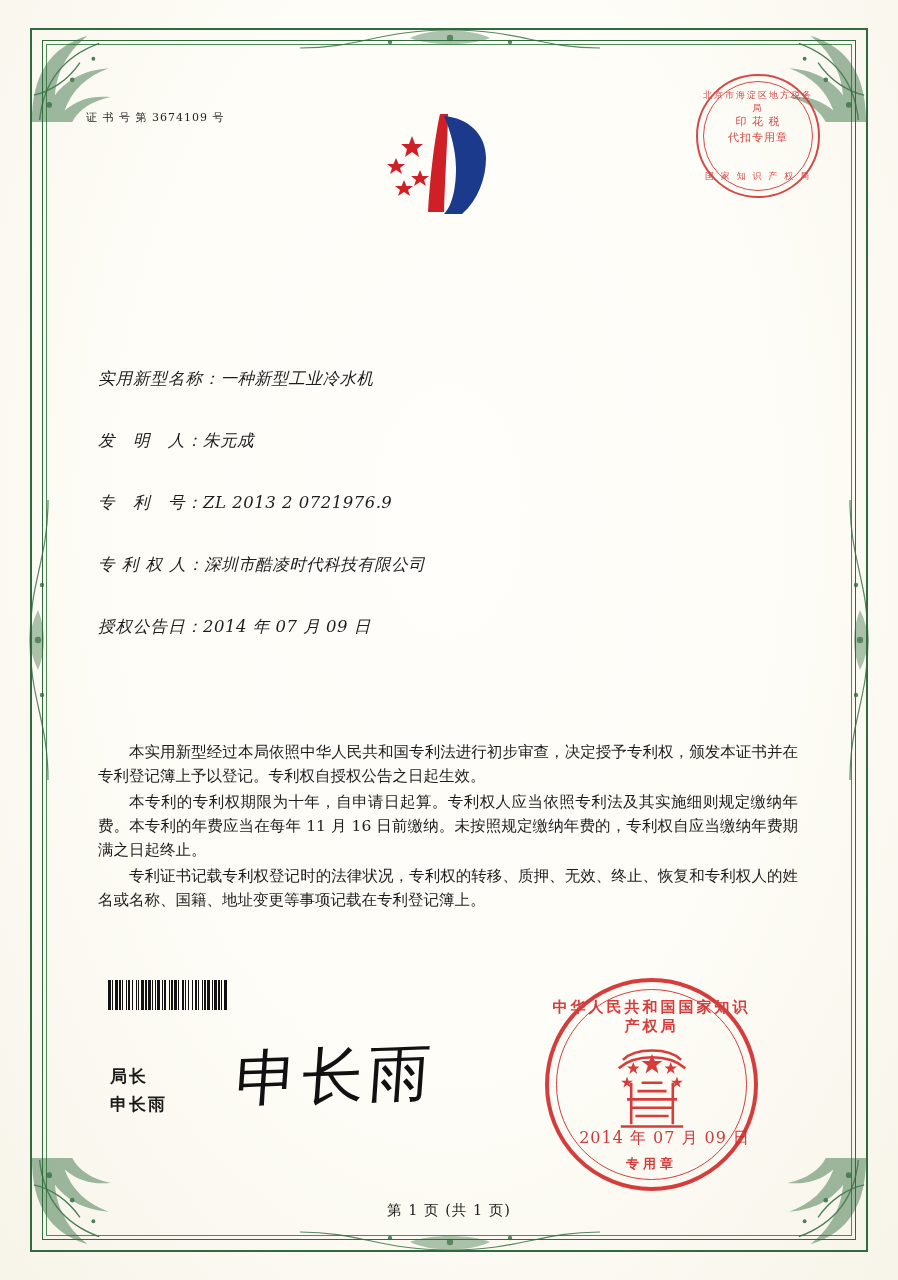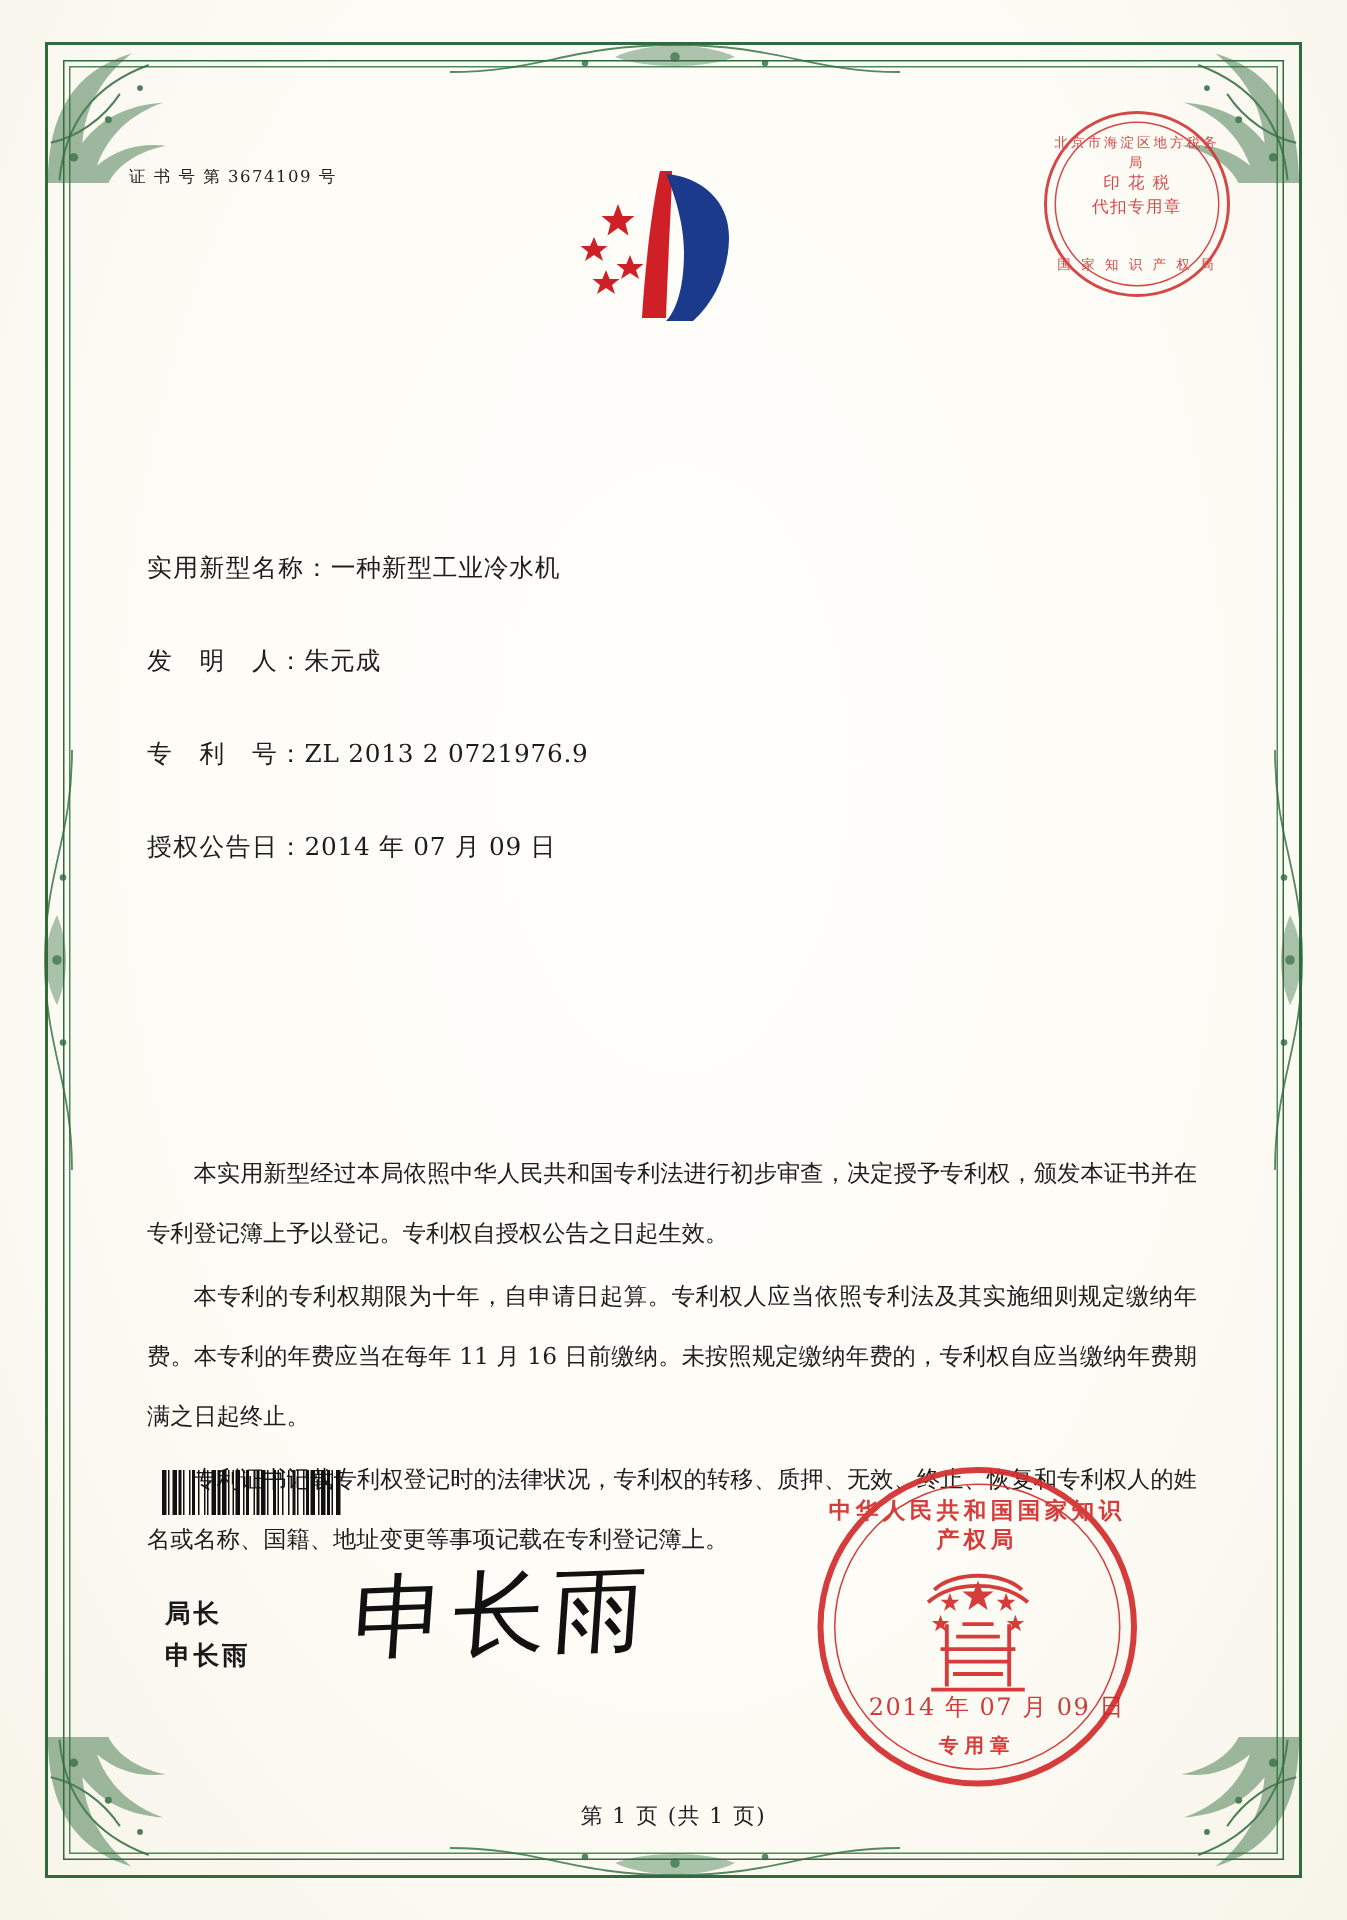--- a/index.html
+++ b/index.html
@@ -139,32 +139,33 @@
     left: 98px;
     top: 368px;
     width: 700px;
   }
   .field {
     font-size: 16.5px;
     line-height: 22px;
     margin-bottom: 40px;
     color: #1d1d1d;
     white-space: nowrap;
+    font-style: italic;
   }
   .field .lbl { letter-spacing: 1px; }
   .field .val { letter-spacing: .5px; }
 
   
   .body-text {
     position: absolute;
     left: 98px;
-    top: 762px;
+    top: 740px;
     width: 700px;
     font-size: 15.5px;
-    line-height: 40px;
+    line-height: 24px;
     text-align: justify;
     color: #1d1d1d;
   }
   .body-text p {
     margin: 0 0 2px 0;
     text-indent: 2em;
   }
 
   
   .barcode {
@@ -383,20 +384,23 @@
 
   <div class="fields">
     <div class="field">
       <span class="lbl">实用新型名称：</span><span class="val">一种新型工业冷水机</span>
     </div>
     <div class="field">
       <span class="lbl">发　明　人：</span><span class="val">朱元成</span>
     </div>
     <div class="field">
       <span class="lbl">专　利　号：</span><span class="val">ZL 2013 2 0721976.9</span>
+    </div>
+    <div class="field">
+      <span class="lbl">专 利 权 人：</span><span class="val">深圳市酷凌时代科技有限公司</span>
     </div>
     <div class="field">
       <span class="lbl">授权公告日：</span><span class="val">2014 年 07 月 09 日</span>
     </div>
   </div>
 
   <div class="body-text">
     <p>本实用新型经过本局依照中华人民共和国专利法进行初步审查，决定授予专利权，颁发本证书并在专利登记簿上予以登记。专利权自授权公告之日起生效。</p>
     <p>本专利的专利权期限为十年，自申请日起算。专利权人应当依照专利法及其实施细则规定缴纳年费。本专利的年费应当在每年 11 月 16 日前缴纳。未按照规定缴纳年费的，专利权自应当缴纳年费期满之日起终止。</p>
     <p>专利证书记载专利权登记时的法律状况，专利权的转移、质押、无效、终止、恢复和专利权人的姓名或名称、国籍、地址变更等事项记载在专利登记簿上。</p>

